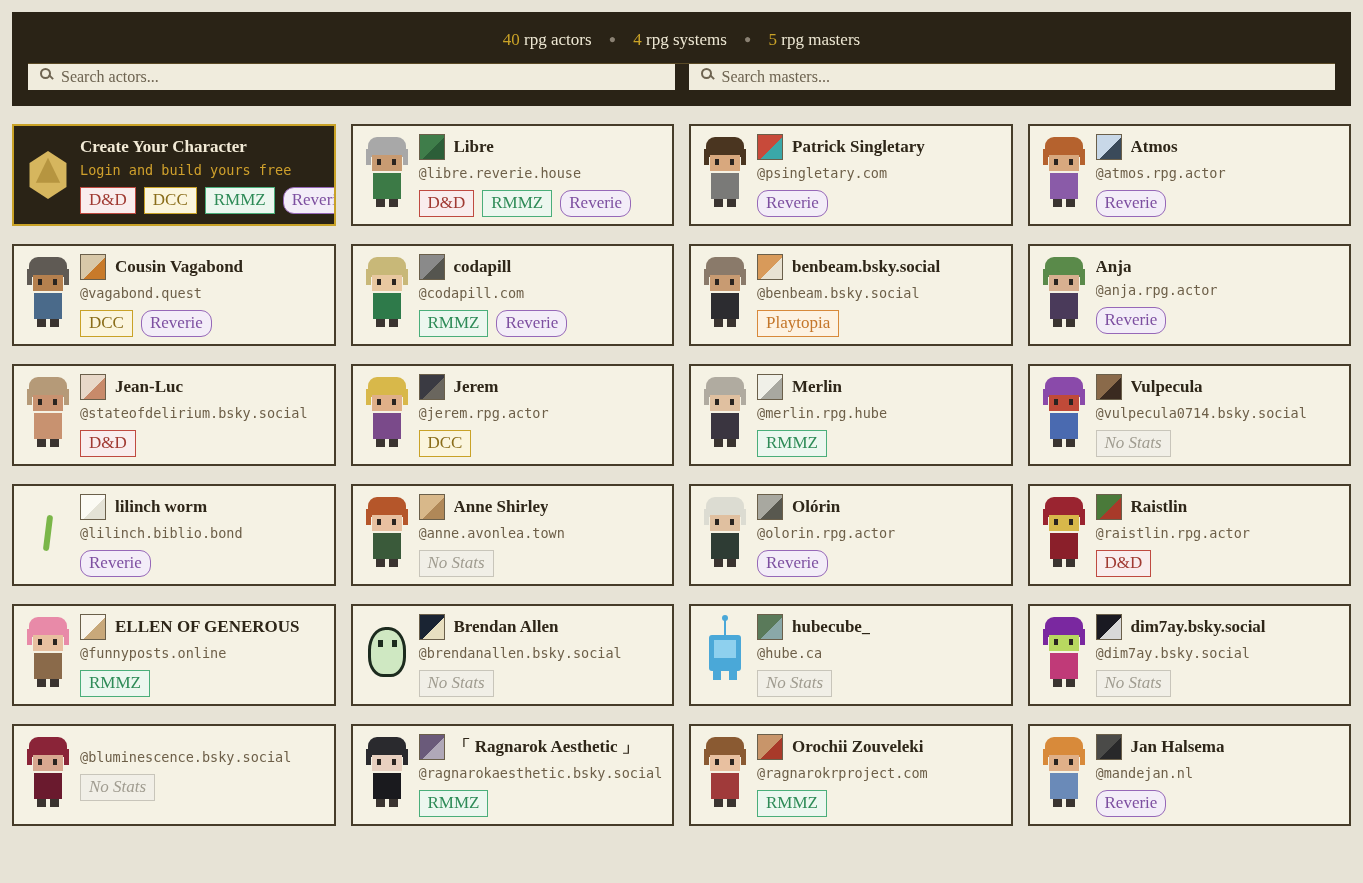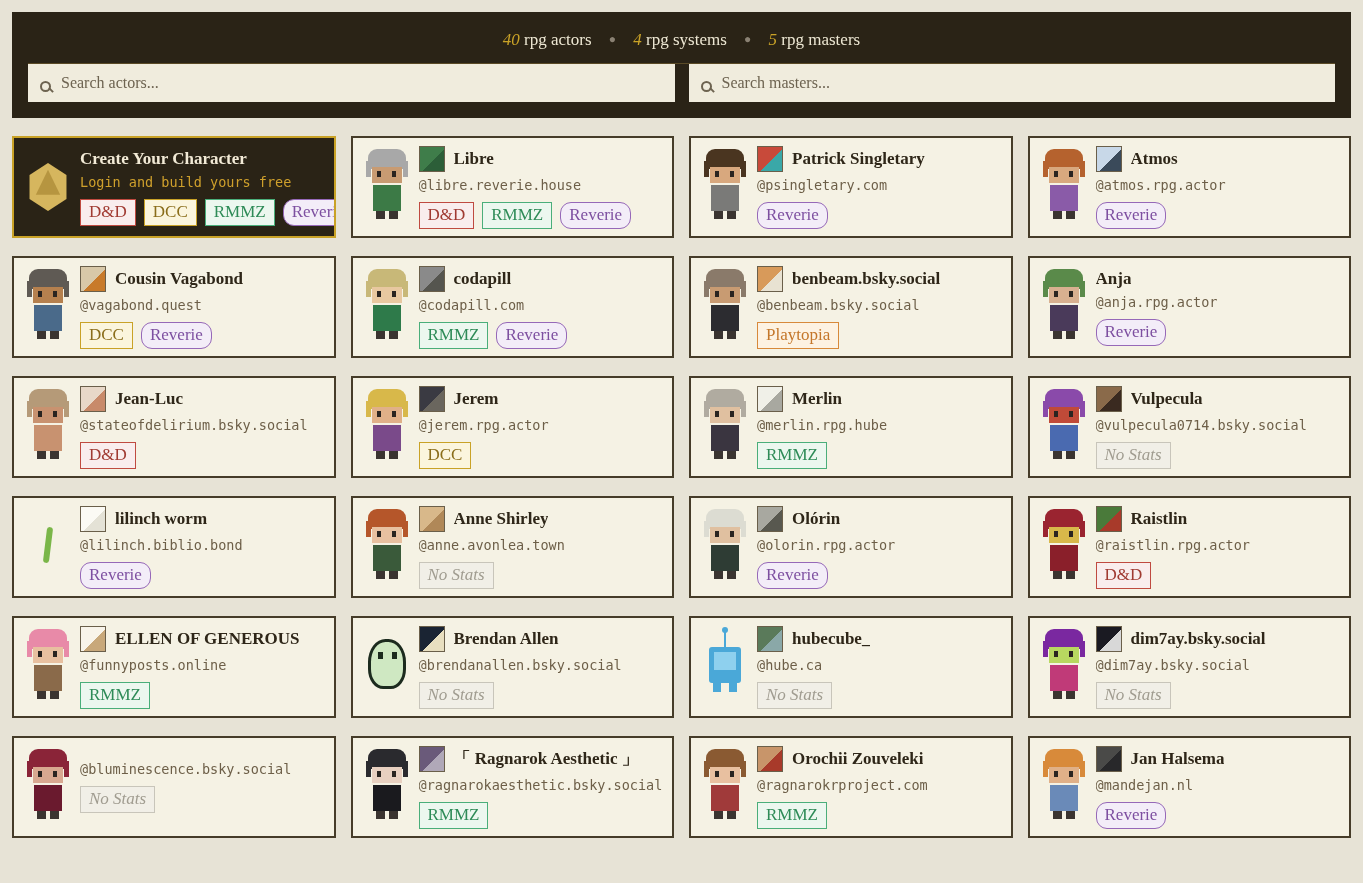--- a/index.html
+++ b/index.html
@@ -5,33 +5,33 @@
   * { margin:0; padding:0; box-sizing:border-box; }
   html,body { background:#e7e3d6; }
   body {
     width:1363px; height:883px; overflow:hidden;
     font-family:"Liberation Serif","DejaVu Serif",serif;
     color:#2e2618;
   }
   
   .topbar { background:#2a2316; margin:12px 12px 0 12px; padding:8px 16px 16px 16px; }
   .stats { text-align:center; font-size:17px; color:#ede7d3; padding:10px 0 13px 0; border-bottom:1px solid #5a4a26; }
-  .stats .num { color:#c9a227;font-style:italic; }
+  .stats .num { color:#c9a227; }
   .stats .dot { color:#8a8173; margin:0 13px; font-size:12px; vertical-align:2px; }
   .filters { display:flex; align-items:center; gap:10px; padding:13px 0 12px 0; color:#ede7d3; font-size:15px; }
   .sel { display:flex; align-items:center; gap:12px; background:#f5f1e2; border:2px solid #c9a227;
          color:#2a2316; padding:4px 10px 5px 10px; cursor:pointer; }
   .chev { width:7px; height:7px; border-right:2px solid #2a2316; border-bottom:2px solid #2a2316;
           transform:rotate(45deg) translate(-1px,-1px); }
   .gap-l { margin-left:10px; }
   .cb { width:18px; height:18px; background:#c9a227; border:1px solid #e4c253; border-radius:3px;
         color:#fdf8e8; font-size:13px; line-height:17px; text-align:center; cursor:pointer;
         font-family:"DejaVu Sans",sans-serif; }
   .searchrow { display:flex; gap:14px; }
-  .search { flex:1; display:flex; align-items:flex-end; gap:10px; background:#f0ecdd; padding:10px 12px; }
+  .search { flex:1; display:flex; align-items:flex-start; gap:10px; background:#f0ecdd; padding:4px 12px; }
   .mag { width:11px; height:11px; border:2px solid #6d6350; border-radius:50%; position:relative; flex:none; }
   .mag::after { content:''; position:absolute; width:6px; height:2px; background:#6d6350;
                 transform:rotate(45deg); right:-5px; bottom:-1px; }
   .search input { border:none; outline:none; background:transparent; width:100%;
                   font-family:"Liberation Serif","DejaVu Serif",serif; font-size:16px; color:#4b4234; }
   .search input::placeholder { color:#6d6350; opacity:1; }
   
   .grid { display:grid; grid-template-columns:repeat(4,1fr); gap:18px 15px; margin:18px 12px 12px 12px; }
   .card { background:#f5f2e4; border:2px solid #463c29; height:102px; display:flex; align-items:center;
           padding:6px 10px 6px 2px; overflow:hidden; }

